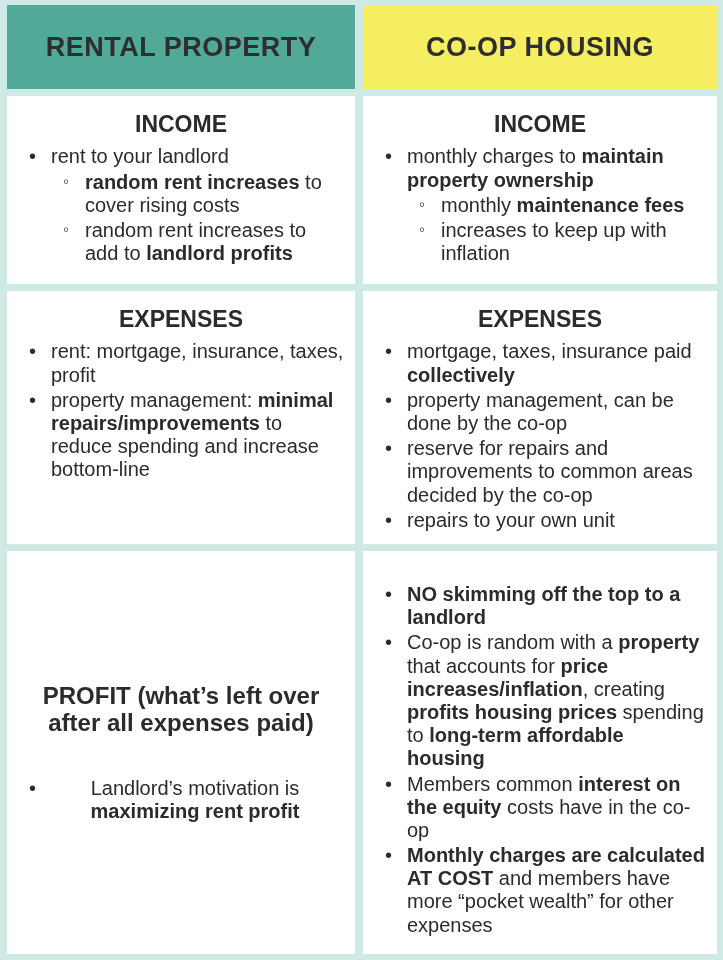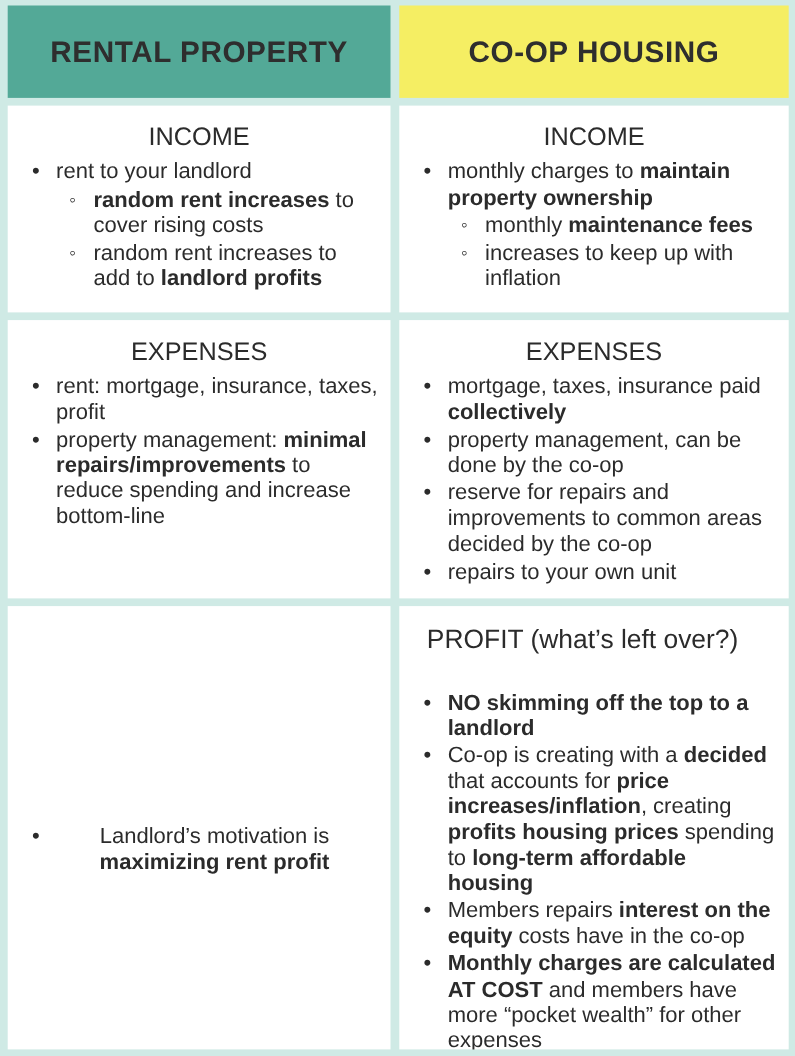--- a/index.html
+++ b/index.html
@@ -38,21 +38,21 @@
   .header-teal   { background: #53a997; }
   .header-yellow { background: #f5ee63; }
   .cell {
     background: #ffffff;
     display: flex;
     flex-direction: column;
     overflow: hidden;
   }
   .heading {
     font-size: 23px;
-    font-weight: 400;
+    font-weight: 700;
     text-align: center;
     margin: 15px 14px 0;
     line-height: 1.15;
   }
   .items {
     list-style: none;
     margin: 6px 10px 0 22px;
     padding: 0;
   }
   .item {
@@ -166,42 +166,42 @@
             <span class="text"><span>reserve for repairs and improvements to common areas decided by the co-op</span></span>
           </li>
           <li class="item level-1">
             <span class="marker">•</span>
             <span class="text"><span>repairs to your own unit</span></span>
           </li>
         </ul>
       </div>
 
     <div class="cell cell-profit-rental">
+        <div class="heading align-center">PROFIT (what’s left over after all expenses paid)</div>
         <ul class="items">
           <li class="item level-1 align-center">
             <span class="marker">•</span>
             <span class="text"><span>Landlord’s motivation is </span><span class="bold">maximizing rent profit</span></span>
           </li>
         </ul>
       </div>
 
     <div class="cell cell-profit-coop">
-        <div class="heading align-left">PROFIT (what’s left over?)</div>
         <ul class="items">
           <li class="item level-1">
             <span class="marker">•</span>
             <span class="text"><span class="bold">NO skimming off the top to a landlord</span></span>
           </li>
           <li class="item level-1">
             <span class="marker">•</span>
-            <span class="text"><span>Co-op is creating with a </span><span class="bold">decided</span><span> that accounts for </span><span class="bold">price increases/inflation</span><span>, creating </span><span class="bold">profits housing prices</span><span> spending to </span><span class="bold">long-term affordable housing</span></span>
-          </li>
-          <li class="item level-1">
-            <span class="marker">•</span>
-            <span class="text"><span>Members repairs </span><span class="bold">interest on the equity</span><span> costs have in the co-op</span></span>
+            <span class="text"><span>Co-op is random with a </span><span class="bold">property</span><span> that accounts for </span><span class="bold">price increases/inflation</span><span>, creating </span><span class="bold">profits housing prices</span><span> spending to </span><span class="bold">long-term affordable housing</span></span>
+          </li>
+          <li class="item level-1">
+            <span class="marker">•</span>
+            <span class="text"><span>Members common </span><span class="bold">interest on the equity</span><span> costs have in the co-op</span></span>
           </li>
           <li class="item level-1">
             <span class="marker">•</span>
             <span class="text"><span class="bold">Monthly charges are calculated AT COST</span><span> and members have more “pocket wealth” for other expenses</span></span>
           </li>
         </ul>
       </div>
 
   </div>
 </div>

